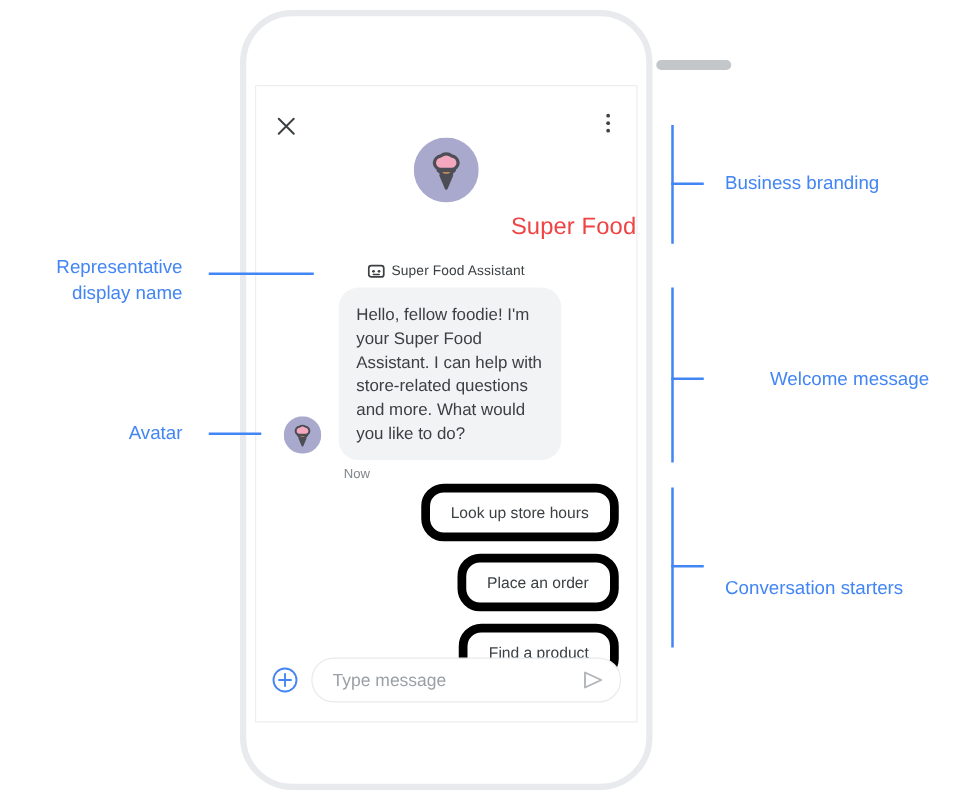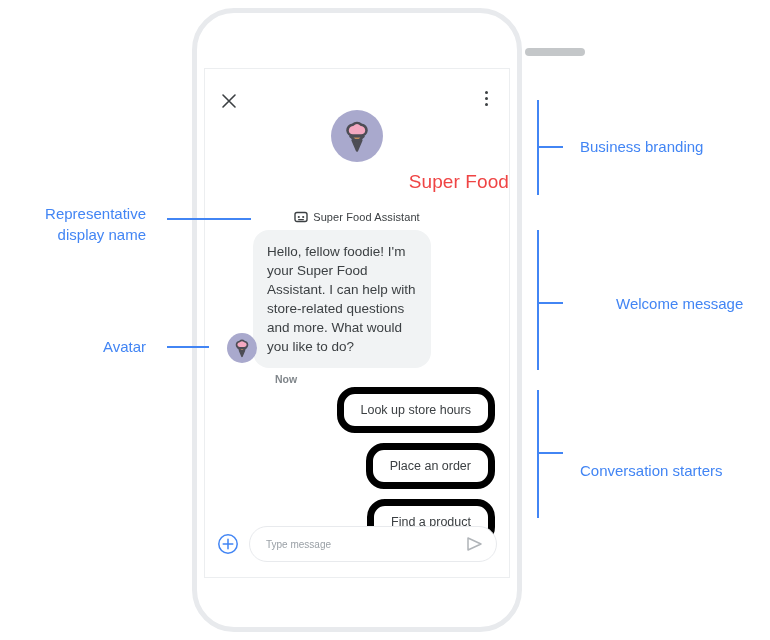--- a/index.html
+++ b/index.html
@@ -124,21 +124,21 @@
   }
 
   
   .msg-block {
     position: absolute;
     left: 16px;
     top: 161px;
     width: 274px;
   }
   .msg-bubble {
-    margin-left: 32px;
+    margin-left: 50px;
     max-width: 178px;
     background: #f1f3f4;
     border-radius: 16px;
     padding: 12px 14px;
     box-sizing: border-box;
     font-size: 13.5px;
     line-height: 19px;
     color: #3c4043;
   }
   .msg-avatar {
@@ -146,21 +146,20 @@
     left: 6px;
     bottom: 22px;
     width: 30px;
     height: 30px;
   }
   .msg-time {
     margin-left: 54px;
     margin-top: 5px;
     font-size: 10.5px;
     color: #80868b;
-    font-weight: bold;
   }
 
   
   .starters {
     position: absolute;
     right: 14px;
     top: 318px;
     display: flex;
     flex-direction: column;
     align-items: flex-end;
@@ -201,21 +200,21 @@
     padding: 0 12px 0 16px;
     box-sizing: border-box;
     background: #ffffff;
   }
   .msg-input {
     flex: 1;
     border: none;
     outline: none;
     background: transparent;
     font-family: "Liberation Sans", sans-serif;
-    font-size: 10px;
+    font-size: 14px;
     color: #14532d;
     padding: 0;
   }
   .msg-input::placeholder { color: #9aa0a6; }
   .send-icon { width: 20px; height: 20px; flex: 0 0 20px; cursor: pointer; }
 
   
   .anno-label {
     position: absolute;
     color: #4285f4;

